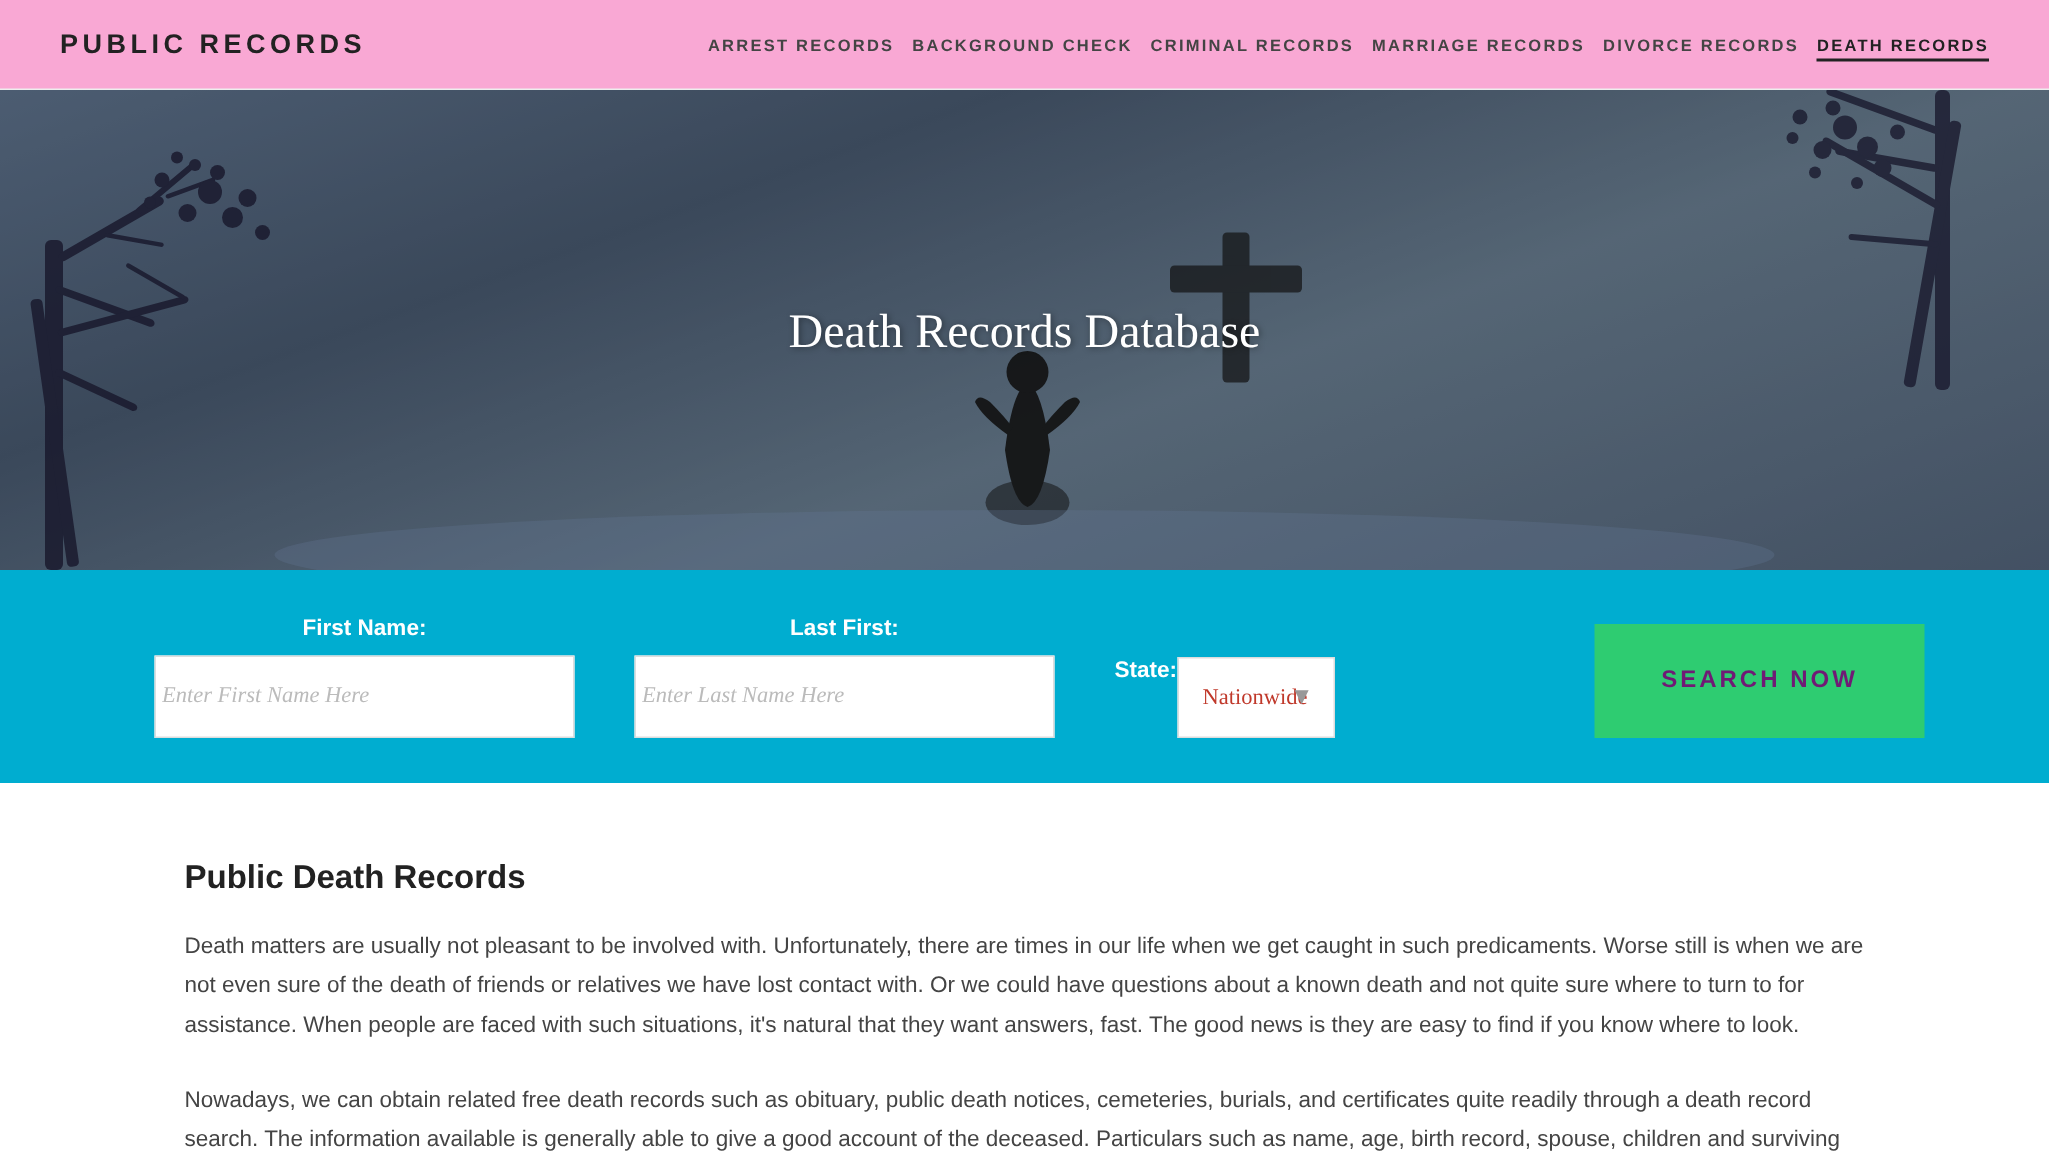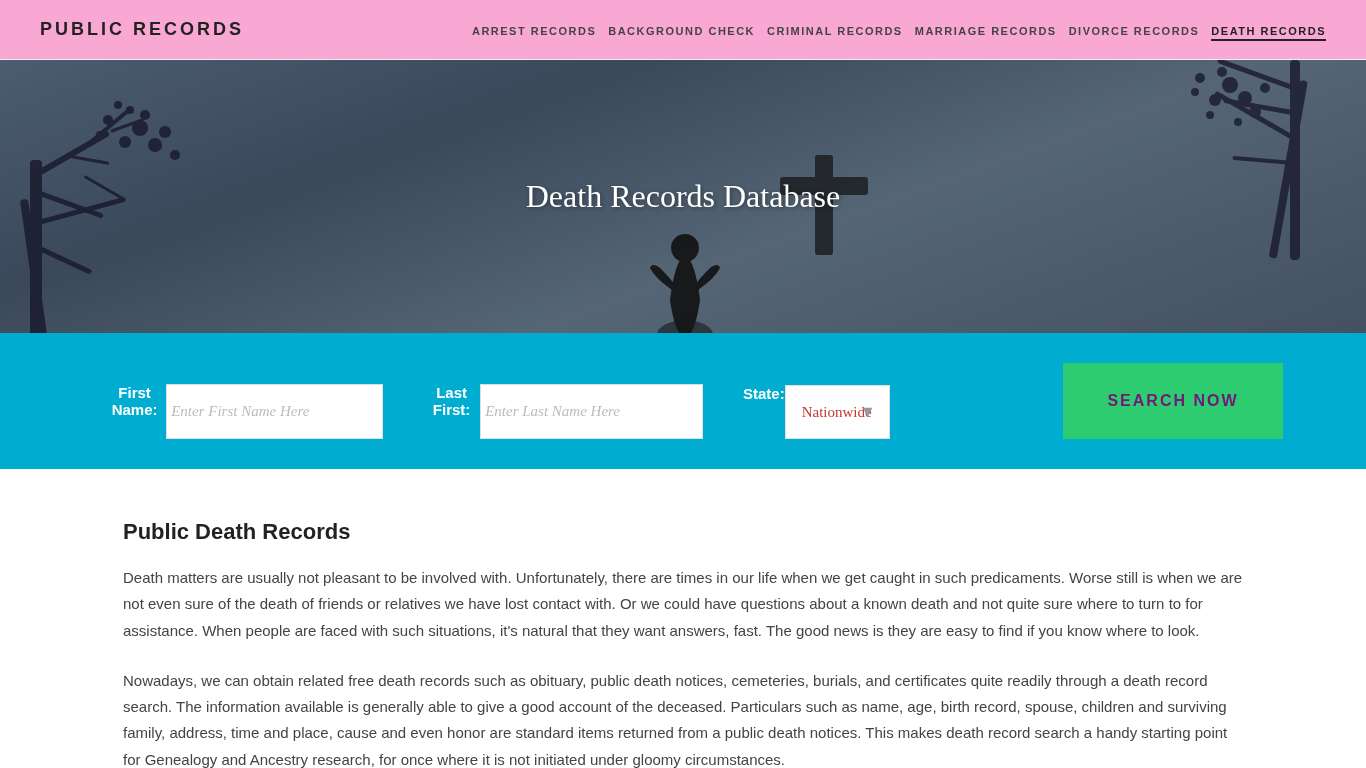--- a/index.html
+++ b/index.html
@@ -42,21 +42,21 @@
     .nav-links li.active a {
       color: #222;
       border-bottom: 2px solid #222;
       padding-bottom: 2px;
     }
 
     
     .hero {
       position: relative;
       width: 100%;
-      height: 273px;
+      height: 320px;
       overflow: hidden;
       background: linear-gradient(160deg, #6a7f9a 0%, #4a5a70 30%, #7a8fa0 60%, #5a6a80 100%);
       display: flex;
       align-items: center;
       justify-content: center;
     }
     .hero-overlay {
       position: absolute;
       inset: 0;
       background: rgba(40, 50, 65, 0.45);
@@ -78,21 +78,21 @@
     }
     .search-inner {
       display: flex;
       align-items: flex-end;
       gap: 0;
       max-width: 1200px;
       margin: 0 auto;
     }
     .search-field {
       display: flex;
-      flex-direction: row;
+      flex-direction: column;
       flex: 1;
       padding: 0 20px;
     }
     .search-field label {
       color: #fff;
       font-family: Arial, sans-serif;
       font-size: 15px;
       font-weight: 600;
       margin-bottom: 10px;
       text-align: center;

